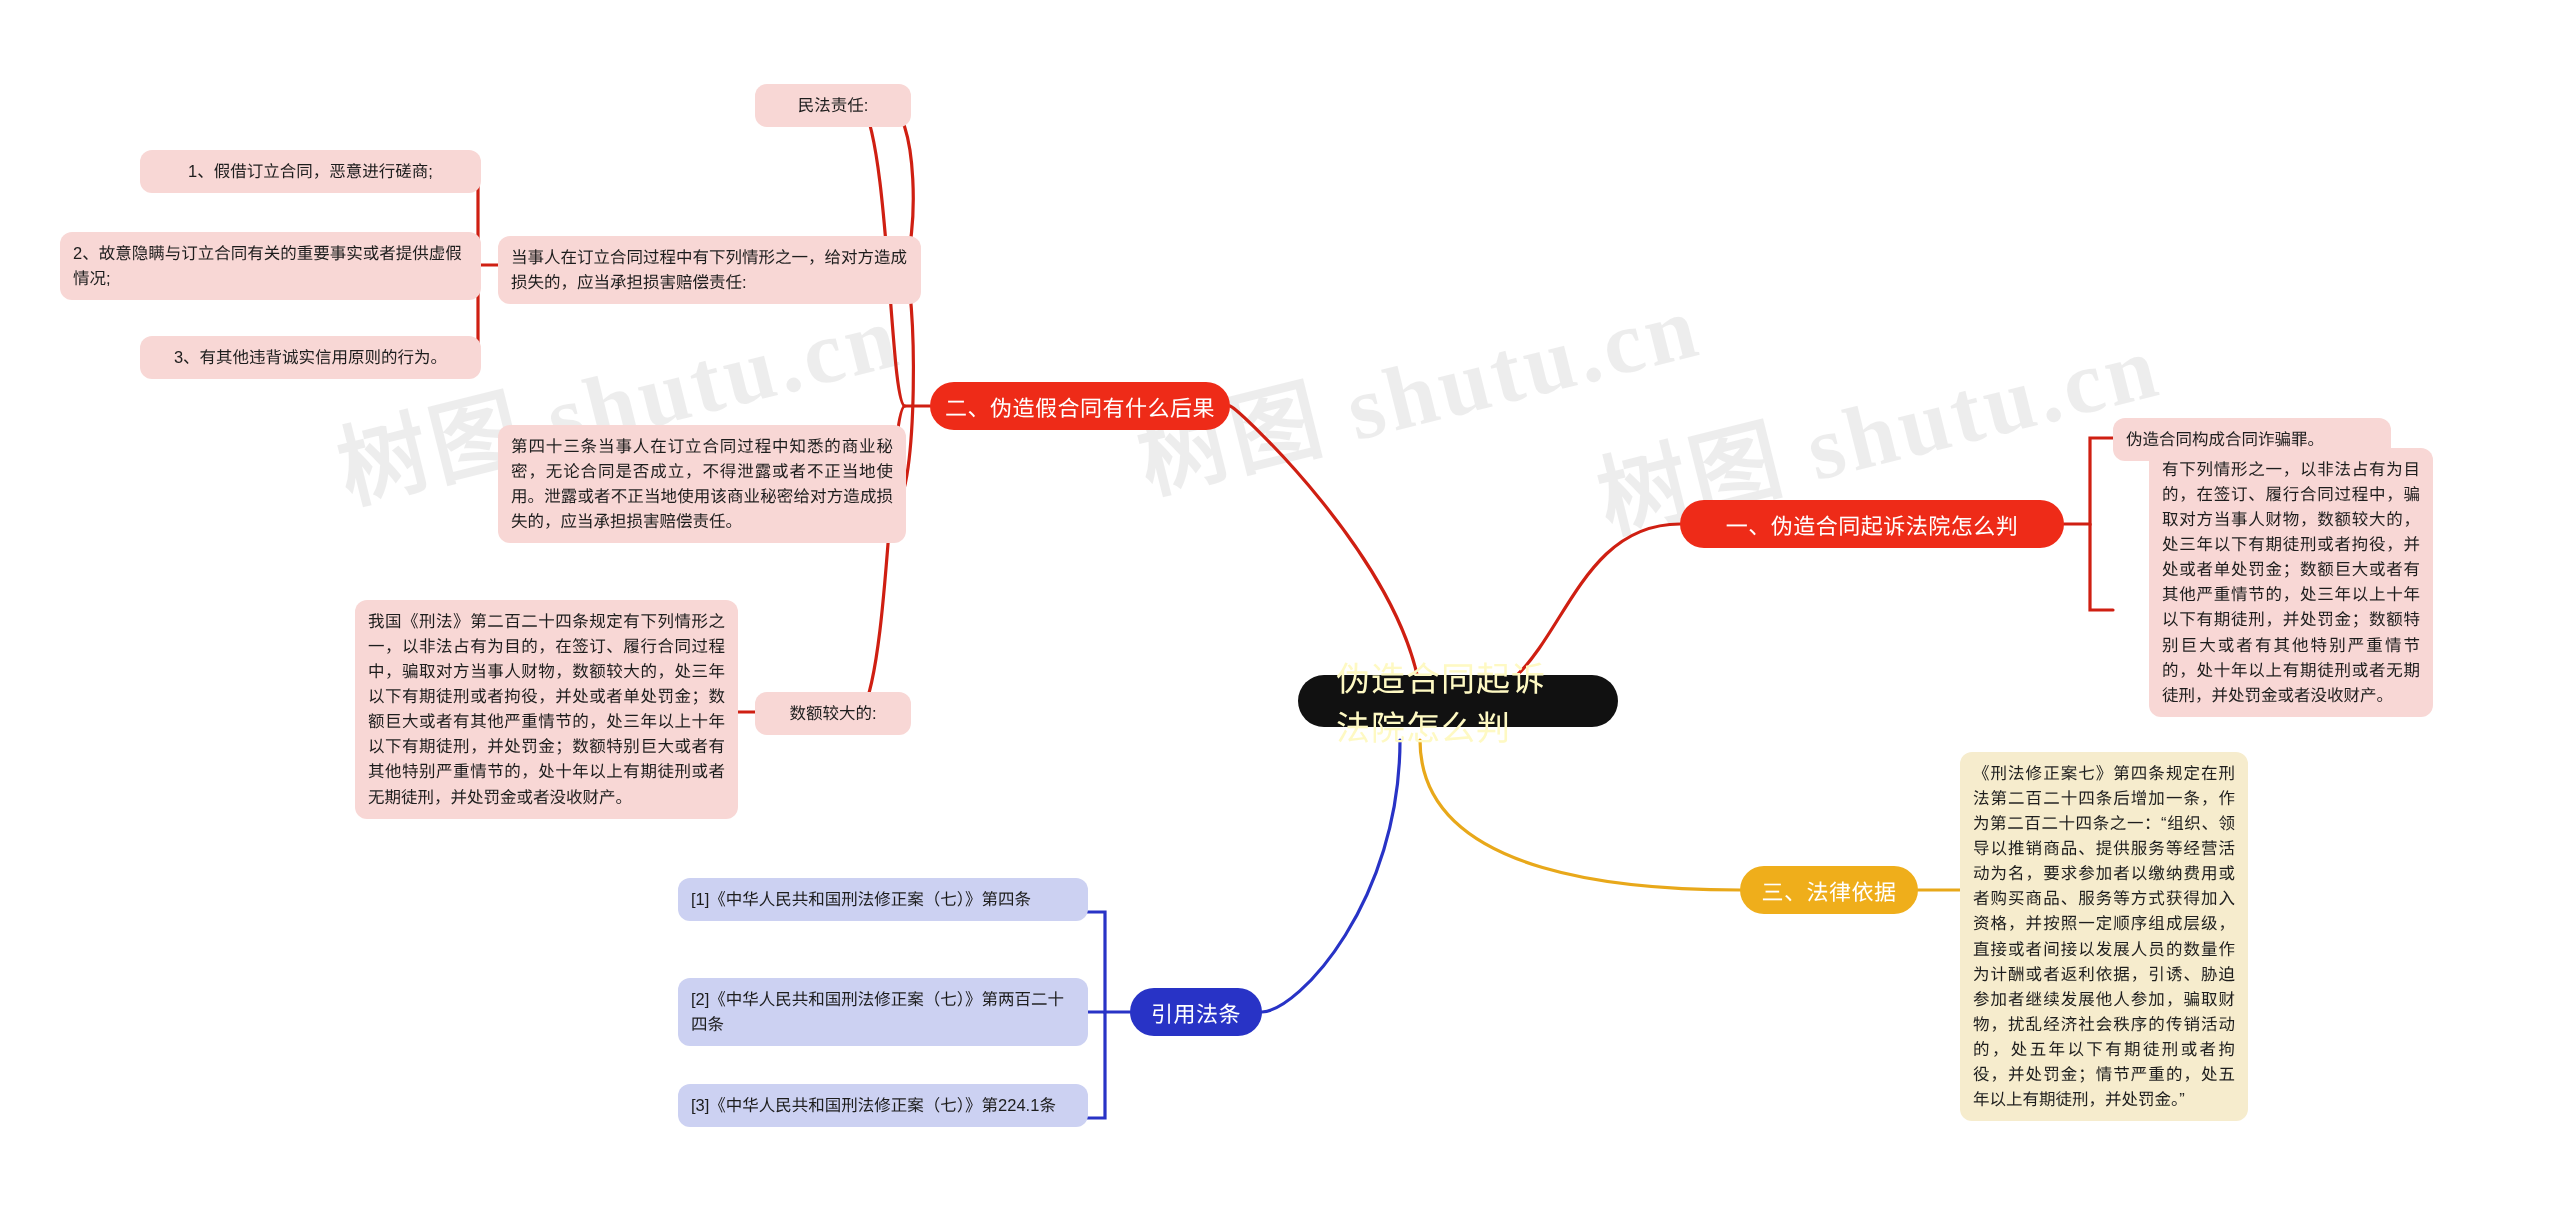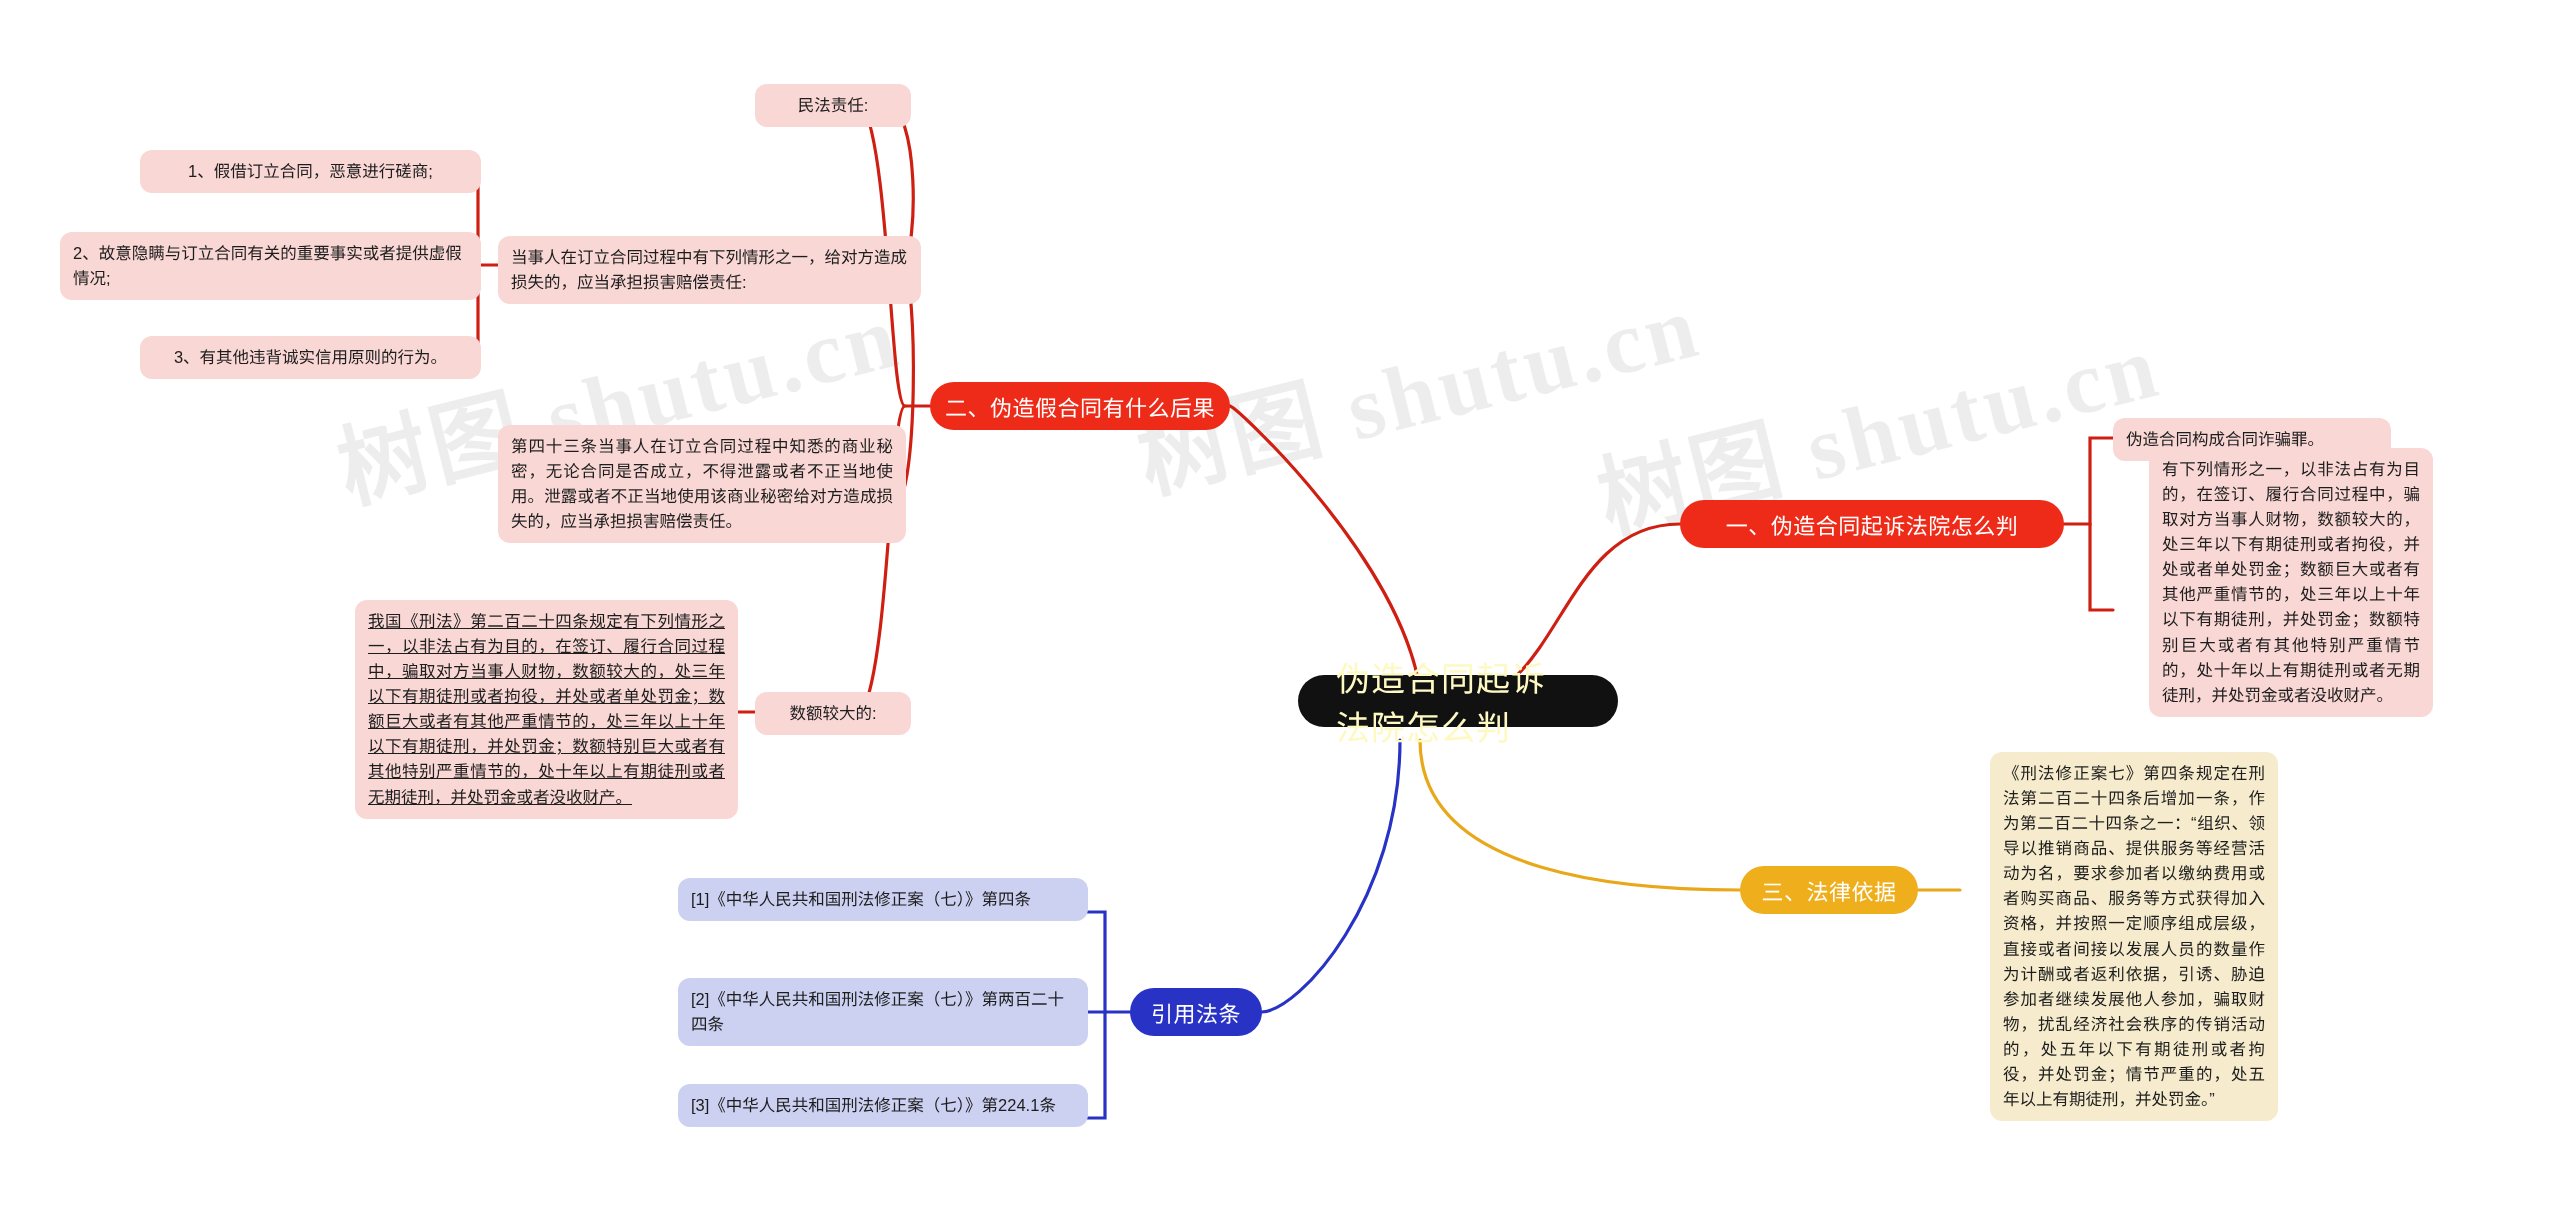--- a/index.html
+++ b/index.html
@@ -71,21 +71,21 @@
     border-radius: 12px;
     font-size: 16.5px;
     line-height: 1.52;
     color: #1d1d1d;
     padding: 9px 13px;
     display: block;
   }
   .leaf.pink   { background: #f8d7d5; }
   .leaf.pinkc  { background: #f8d7d5; text-align: center; }
   .leaf.lav    { background: #ccd1f2; }
-  .leaf.cream  { background: #f6eccd; margin-left: 30px; }
+  .leaf.cream  { background: #f6eccd; }
   .leaf.justify { text-align: justify; text-justify: inter-ideograph; }
 </style>
 </head>
 <body>
 
 <div id="canvas">
 
   <div class="wm" style="left:330px; top:330px;">树图 shutu.cn</div>
   <div class="wm" style="left:1130px; top:320px;">树图 shutu.cn</div>
   <div class="wm" style="left:1590px; top:360px;">树图 shutu.cn</div>
@@ -147,21 +147,21 @@
   <div class="leaf pinkc" style="position:absolute; left:140px; top:150px; width:315px;">1、假借订立合同，恶意进行磋商;</div>
 
   <div class="leaf pink" style="position:absolute; left:60px; top:232px; width:395px;">2、故意隐瞒与订立合同有关的重要事实或者提供虚假情况;</div>
 
   <div class="leaf pinkc" style="position:absolute; left:140px; top:336px; width:315px;">3、有其他违背诚实信用原则的行为。</div>
 
   <div class="leaf pink justify" style="position:absolute; left:498px; top:425px; width:382px;">第四十三条当事人在订立合同过程中知悉的商业秘密，无论合同是否成立，不得泄露或者不正当地使用。泄露或者不正当地使用该商业秘密给对方造成损失的，应当承担损害赔偿责任。</div>
 
   <div class="leaf pinkc" style="position:absolute; left:755px; top:692px; width:130px;">数额较大的:</div>
 
-  <div class="leaf pink justify" style="position:absolute; left:355px; top:600px; width:357px;text-decoration:underline;">我国《刑法》第二百二十四条规定有下列情形之一，以非法占有为目的，在签订、履行合同过程中，骗取对方当事人财物，数额较大的，处三年以下有期徒刑或者拘役，并处或者单处罚金；数额巨大或者有其他严重情节的，处三年以上十年以下有期徒刑，并处罚金；数额特别巨大或者有其他特别严重情节的，处十年以上有期徒刑或者无期徒刑，并处罚金或者没收财产。</div>
+  <div class="leaf pink justify" style="position:absolute; left:355px; top:600px; width:357px;">我国《刑法》第二百二十四条规定有下列情形之一，以非法占有为目的，在签订、履行合同过程中，骗取对方当事人财物，数额较大的，处三年以下有期徒刑或者拘役，并处或者单处罚金；数额巨大或者有其他严重情节的，处三年以上十年以下有期徒刑，并处罚金；数额特别巨大或者有其他特别严重情节的，处十年以上有期徒刑或者无期徒刑，并处罚金或者没收财产。</div>
 
   <div class="node cap amber" style="left:1740px; top:866px; width:178px; height:48px;">
     <span>三、法律依据</span>
   </div>
 
   <div class="leaf cream justify" style="position:absolute; left:1960px; top:752px; width:262px;">《刑法修正案七》第四条规定在刑法第二百二十四条后增加一条，作为第二百二十四条之一：“组织、领导以推销商品、提供服务等经营活动为名，要求参加者以缴纳费用或者购买商品、服务等方式获得加入资格，并按照一定顺序组成层级，直接或者间接以发展人员的数量作为计酬或者返利依据，引诱、胁迫参加者继续发展他人参加，骗取财物，扰乱经济社会秩序的传销活动的，处五年以下有期徒刑或者拘役，并处罚金；情节严重的，处五年以上有期徒刑，并处罚金。”</div>
 
   <div class="node cap blue" style="left:1130px; top:988px; width:132px; height:48px;">
     <span>引用法条</span>
   </div>

